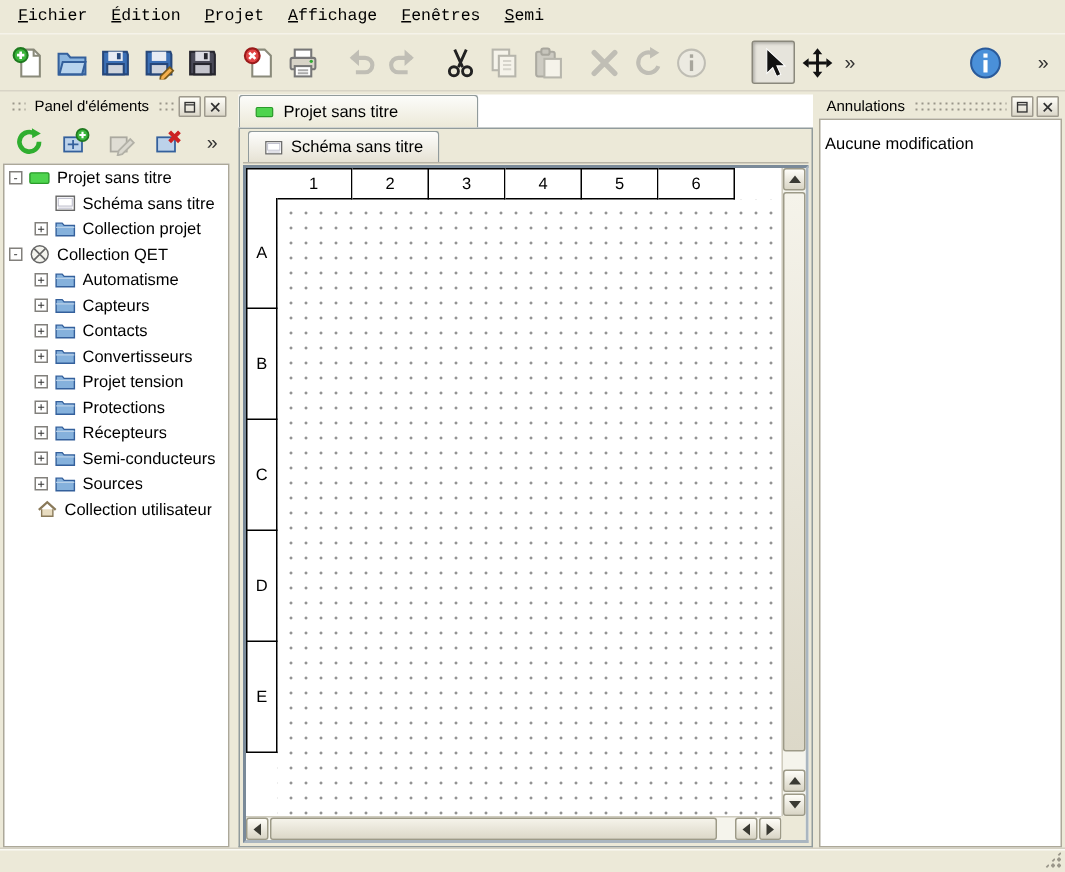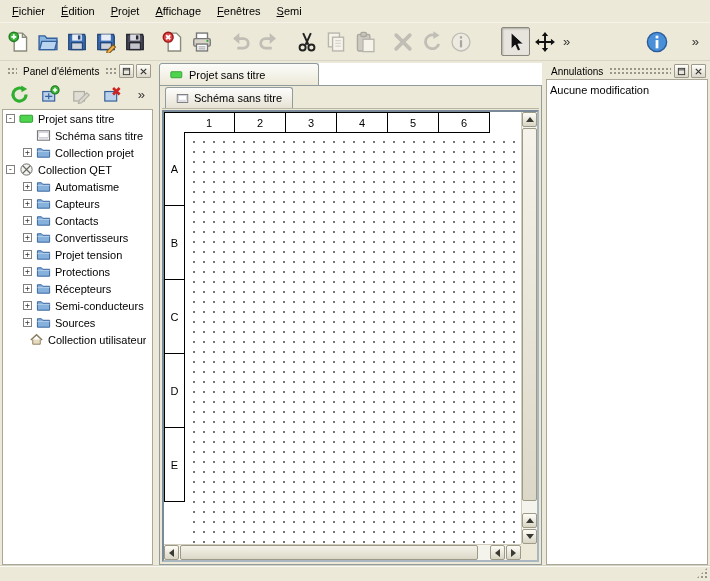--- a/index.html
+++ b/index.html
@@ -1,20 +1,20 @@
 <!DOCTYPE html>
 <html><head>
 <meta charset="utf-8">
 <style>
   * { margin:0; padding:0; box-sizing:border-box; }
   html,body { width:710px; height:581px; overflow:hidden; }
   body { background:#ece9d8; font-family:"Liberation Sans",sans-serif; font-size:11px; color:#000; }
 
   
-  .menubar { height:23px; display:flex; align-items:stretch; padding-left:4px; border-bottom:1px solid #f5f3ea; }
+  .menubar { height:23px; display:flex; align-items:stretch; padding-left:4px; border-bottom:1px solid #f5f3ea;font-family:Liberation Mono, monospace; }
   .menu-item { display:inline-block; padding:5px 8px 4px; cursor:default; }
   .menu-item::first-letter { text-decoration:underline; }
 
   
   .toolbar { height:38px; display:flex; align-items:center; padding:0 4px; border-bottom:1px solid #d8d4c6; }
   .tb-btn { width:29px; height:29px; display:flex; align-items:center; justify-content:center; border:1px solid transparent; border-radius:2px; flex:none; }
   .tb-btn.disabled { filter:grayscale(1) opacity(.45); }
   .tb-btn.pressed { background:#e6e4dc; border:1px solid #8a887c; box-shadow:inset 1px 1px 2px rgba(0,0,0,.25); }
   .tb-ic { width:22px; height:22px; display:block; }
   .tb-ic svg, .pt-ic svg, .tree-ic svg, .tab-ic svg, .dock-ic svg, .flt-ic svg { width:100%; height:100%; display:block; }
@@ -88,21 +88,21 @@
   .sb-corner { position:absolute; right:0; bottom:0; width:16px; height:16px; background:#ece9d8; }
   .sb-btn { position:absolute; width:15px; height:15px; border:1px solid #9d9a87; border-radius:2px; background:linear-gradient(#fefdf8,#d9d5c5); display:flex; align-items:center; justify-content:center; }
   .sb-thumb { position:absolute; border:1px solid #9d9a87; border-radius:2px; background:linear-gradient(#f5f3ea,#dcd8c8); }
   .tri { width:0; height:0; }
   .tri.up    { border-left:4px solid transparent; border-right:4px solid transparent; border-bottom:5px solid #3a3a33; }
   .tri.down  { border-left:4px solid transparent; border-right:4px solid transparent; border-top:5px solid #3a3a33; }
   .tri.left  { border-top:4px solid transparent; border-bottom:4px solid transparent; border-right:5px solid #3a3a33; }
   .tri.right { border-top:4px solid transparent; border-bottom:4px solid transparent; border-left:5px solid #3a3a33; }
 
   
-  .undo-list { flex:1; background:#fff; border:1px solid #aca899; padding:2px 3px; overflow:hidden; }
+  .undo-list { flex:1; background:#fff; border:1px solid #aca899; padding:8px 3px; overflow:hidden; }
   .undo-item { height:16px; line-height:16px; white-space:nowrap; }
 
   
   .statusbar { height:16px; position:relative; border-top:1px solid #d4d0c2; box-shadow:inset 0 1px 0 #fafaf4; }
   .sizegrip { position:absolute; right:2px; bottom:2px; width:12px; height:12px;
     background:radial-gradient(circle,#9a968a 40%,transparent 42%) 0 0/4px 4px; clip-path:polygon(100% 0,100% 100%,0 100%); }
 </style>
 </head>
 <body>
 
@@ -474,21 +474,21 @@
           <div class="tree-row" style="padding-left: 20px;">
             <span class="exp">+</span>
             <span class="tree-ic">
               <svg viewBox="0 0 16 16">
                 <path d="M1.5 13v-9h4.3l1.4 1.6h7.3V13z" fill="#85b1dc" stroke="#34609c"></path>
                 <path d="M1.5 7h13" stroke="#b8d0e8" stroke-width=".9"></path>
               </svg>
             </span>
             <span class="tree-label">Sources</span>
           </div>
-          <div class="tree-row" style="padding-left: 13px;">
+          <div class="tree-row" style="padding-left: 8px;">
             <span class="exp-spacer"></span>
             <span class="tree-ic">
               <svg viewBox="0 0 16 16">
                 <path d="M2 8.5L8 3l6 5.5" fill="none" stroke="#8a7a5a" stroke-width="1.6"></path>
                 <path d="M4 8v5h8V8" fill="#e8dcc0" stroke="#8a7a5a"></path>
               </svg>
             </span>
             <span class="tree-label">Collection utilisateur</span>
           </div>
         </div>

